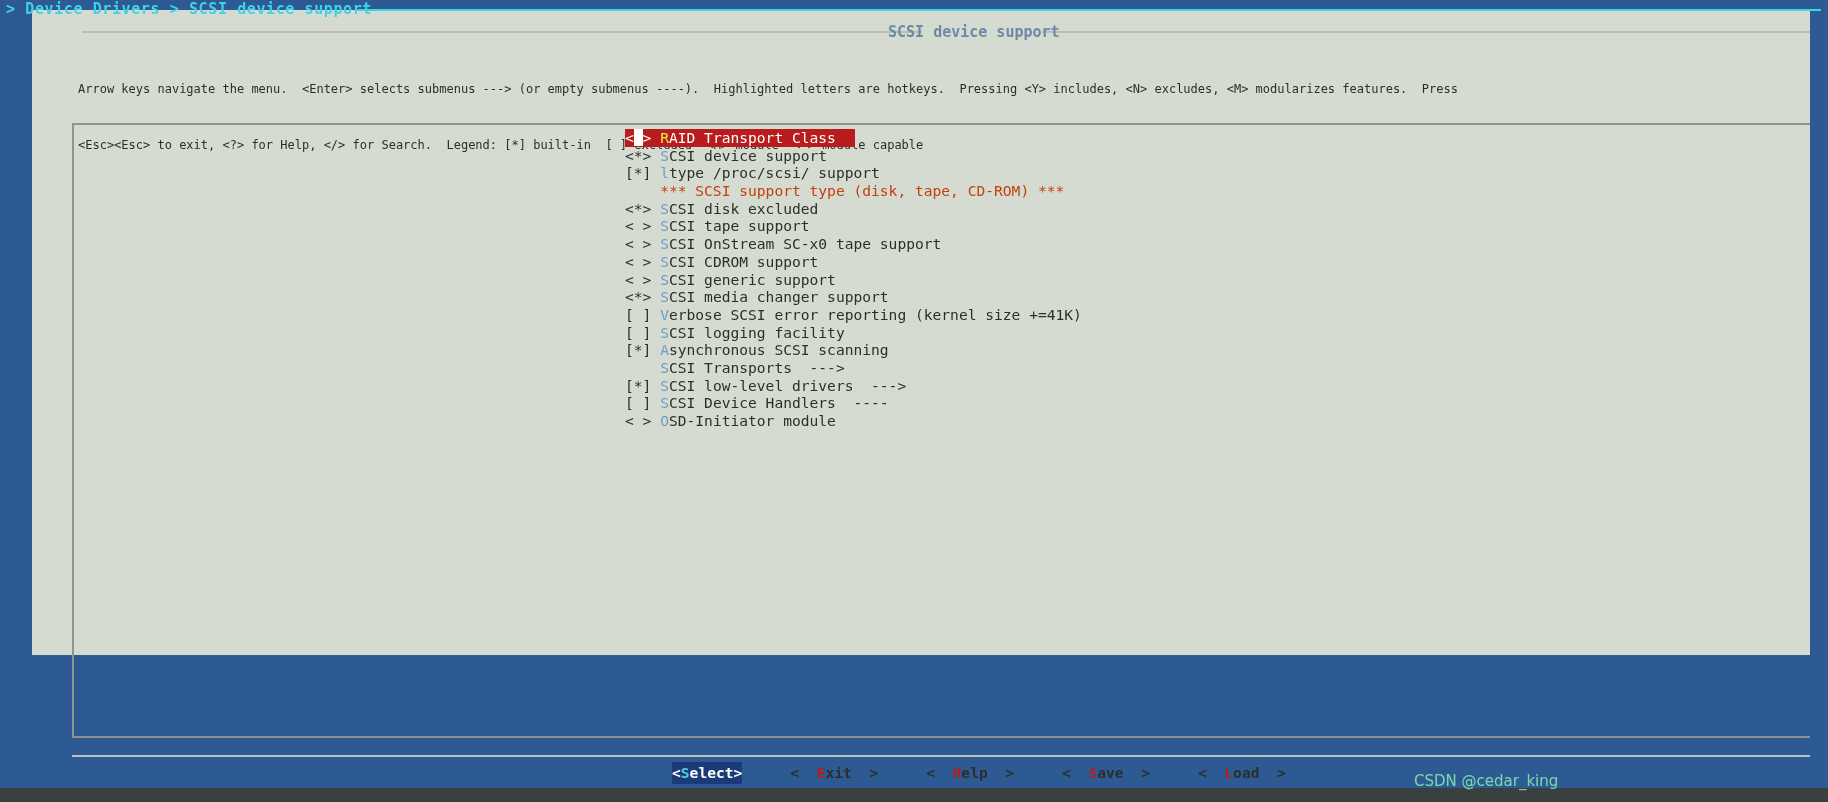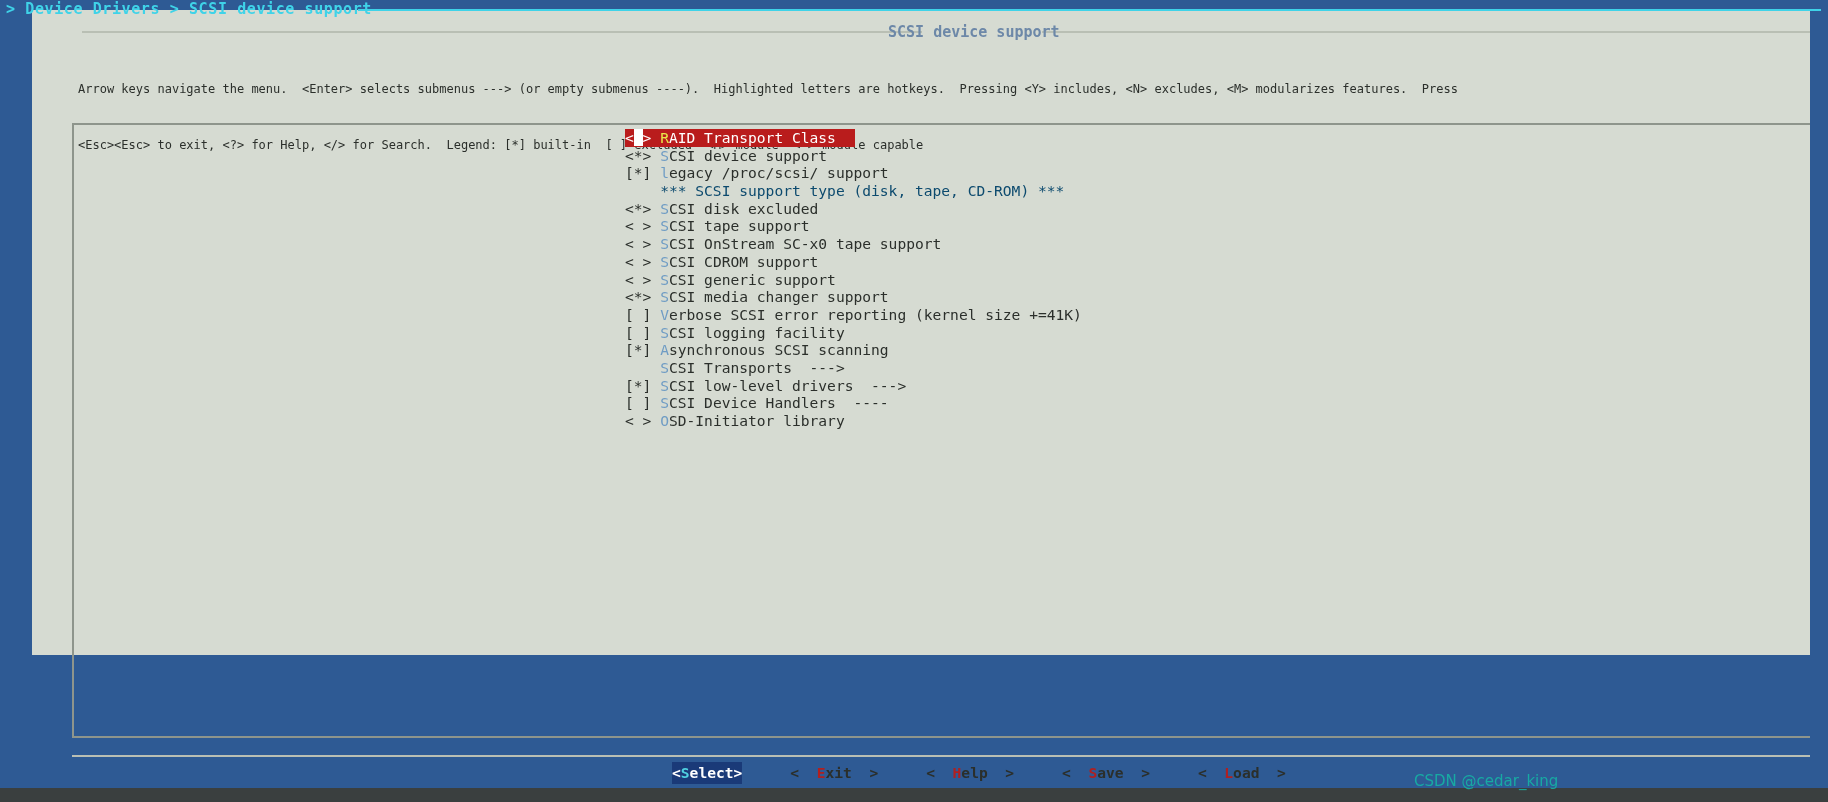--- a/index.html
+++ b/index.html
@@ -150,21 +150,21 @@
     color: #2b2f2b;
     white-space: pre;
     display: block;
     width: max-content;
     max-width: 1130px;
   }
   .menu-row .hot {
     color: #6f9cc4;
   }
   .menu-row.sep {
-    color: #0c4a6e;
+    color: #c2410c;
   }
   
   .menu-row.selected {
     background: #b91c1c;
     color: #ffffff;
     padding-right: 19px;
   }
   .menu-row.selected .hot {
     color: #e8e84a;
   }
@@ -214,21 +214,21 @@
   .btn.active .hotk { color: #4fd0e0; }
   .btn-gap { width: 40px; display: inline-block; }
 
   
   #watermark {
     position: absolute;
     left: 1414px;
     top: 772px;
     font-family: "DejaVu Sans", "Liberation Sans", sans-serif;
     font-size: 15px;
-    color: #14b8a6;
+    color: #86efac;
     opacity: 0.85;
     white-space: nowrap;
     z-index: 20;
   }
 
   
   #dialog-right-edge {
     position: absolute;
     left: 1810px;
     top: 0px;
@@ -267,35 +267,35 @@
     </div>
 
     <div id="menu-box">
       <div id="menu-box-top"></div>
       <div id="menu-box-left"></div>
       <div id="menu-box-bottom"></div>
 
       <div id="menu-list">
           <div class="menu-row selected"><span>&lt;</span><span class="cursor"> </span><span>&gt; </span><span class="hot">R</span><span>AID Transport Class</span></div>
           <div class="menu-row"><span>&lt;*&gt; </span><span class="hot">S</span><span>CSI device support</span></div>
-          <div class="menu-row"><span>[*] </span><span class="hot">l</span><span>egacy /proc/scsi/ support</span></div>
+          <div class="menu-row"><span>[*] </span><span class="hot">l</span><span>type /proc/scsi/ support</span></div>
           <div class="menu-row sep"><span>    </span><span>*** SCSI support type (disk, tape, CD-ROM) ***</span></div>
           <div class="menu-row"><span>&lt;*&gt; </span><span class="hot">S</span><span>CSI disk excluded</span></div>
           <div class="menu-row"><span>&lt; &gt; </span><span class="hot">S</span><span>CSI tape support</span></div>
           <div class="menu-row"><span>&lt; &gt; </span><span class="hot">S</span><span>CSI OnStream SC-x0 tape support</span></div>
           <div class="menu-row"><span>&lt; &gt; </span><span class="hot">S</span><span>CSI CDROM support</span></div>
           <div class="menu-row"><span>&lt; &gt; </span><span class="hot">S</span><span>CSI generic support</span></div>
           <div class="menu-row"><span>&lt;*&gt; </span><span class="hot">S</span><span>CSI media changer support</span></div>
           <div class="menu-row"><span>[ ] </span><span class="hot">V</span><span>erbose SCSI error reporting (kernel size +=41K)</span></div>
           <div class="menu-row"><span>[ ] </span><span class="hot">S</span><span>CSI logging facility</span></div>
           <div class="menu-row"><span>[*] </span><span class="hot">A</span><span>synchronous SCSI scanning</span></div>
           <div class="menu-row"><span>    </span><span class="hot">S</span><span>CSI Transports  ---&gt;</span></div>
           <div class="menu-row"><span>[*] </span><span class="hot">S</span><span>CSI low-level drivers  ---&gt;</span></div>
           <div class="menu-row"><span>[ ] </span><span class="hot">S</span><span>CSI Device Handlers  ----</span></div>
-          <div class="menu-row"><span>&lt; &gt; </span><span class="hot">O</span><span>SD-Initiator library</span></div>
+          <div class="menu-row"><span>&lt; &gt; </span><span class="hot">O</span><span>SD-Initiator module</span></div>
         </div>
     </div>
 
     <div id="button-bar-rule-top"></div>
     <div id="button-bar">
         <span class="btn active"><span>&lt;</span><span class="hotk">S</span><span>elect&gt;</span></span>
         <span class="btn-gap"></span>
         <span class="btn"><span>&lt;  </span><span class="hotk">E</span><span>xit  &gt;</span></span>
         <span class="btn-gap"></span>
         <span class="btn"><span>&lt;  </span><span class="hotk">H</span><span>elp  &gt;</span></span>

